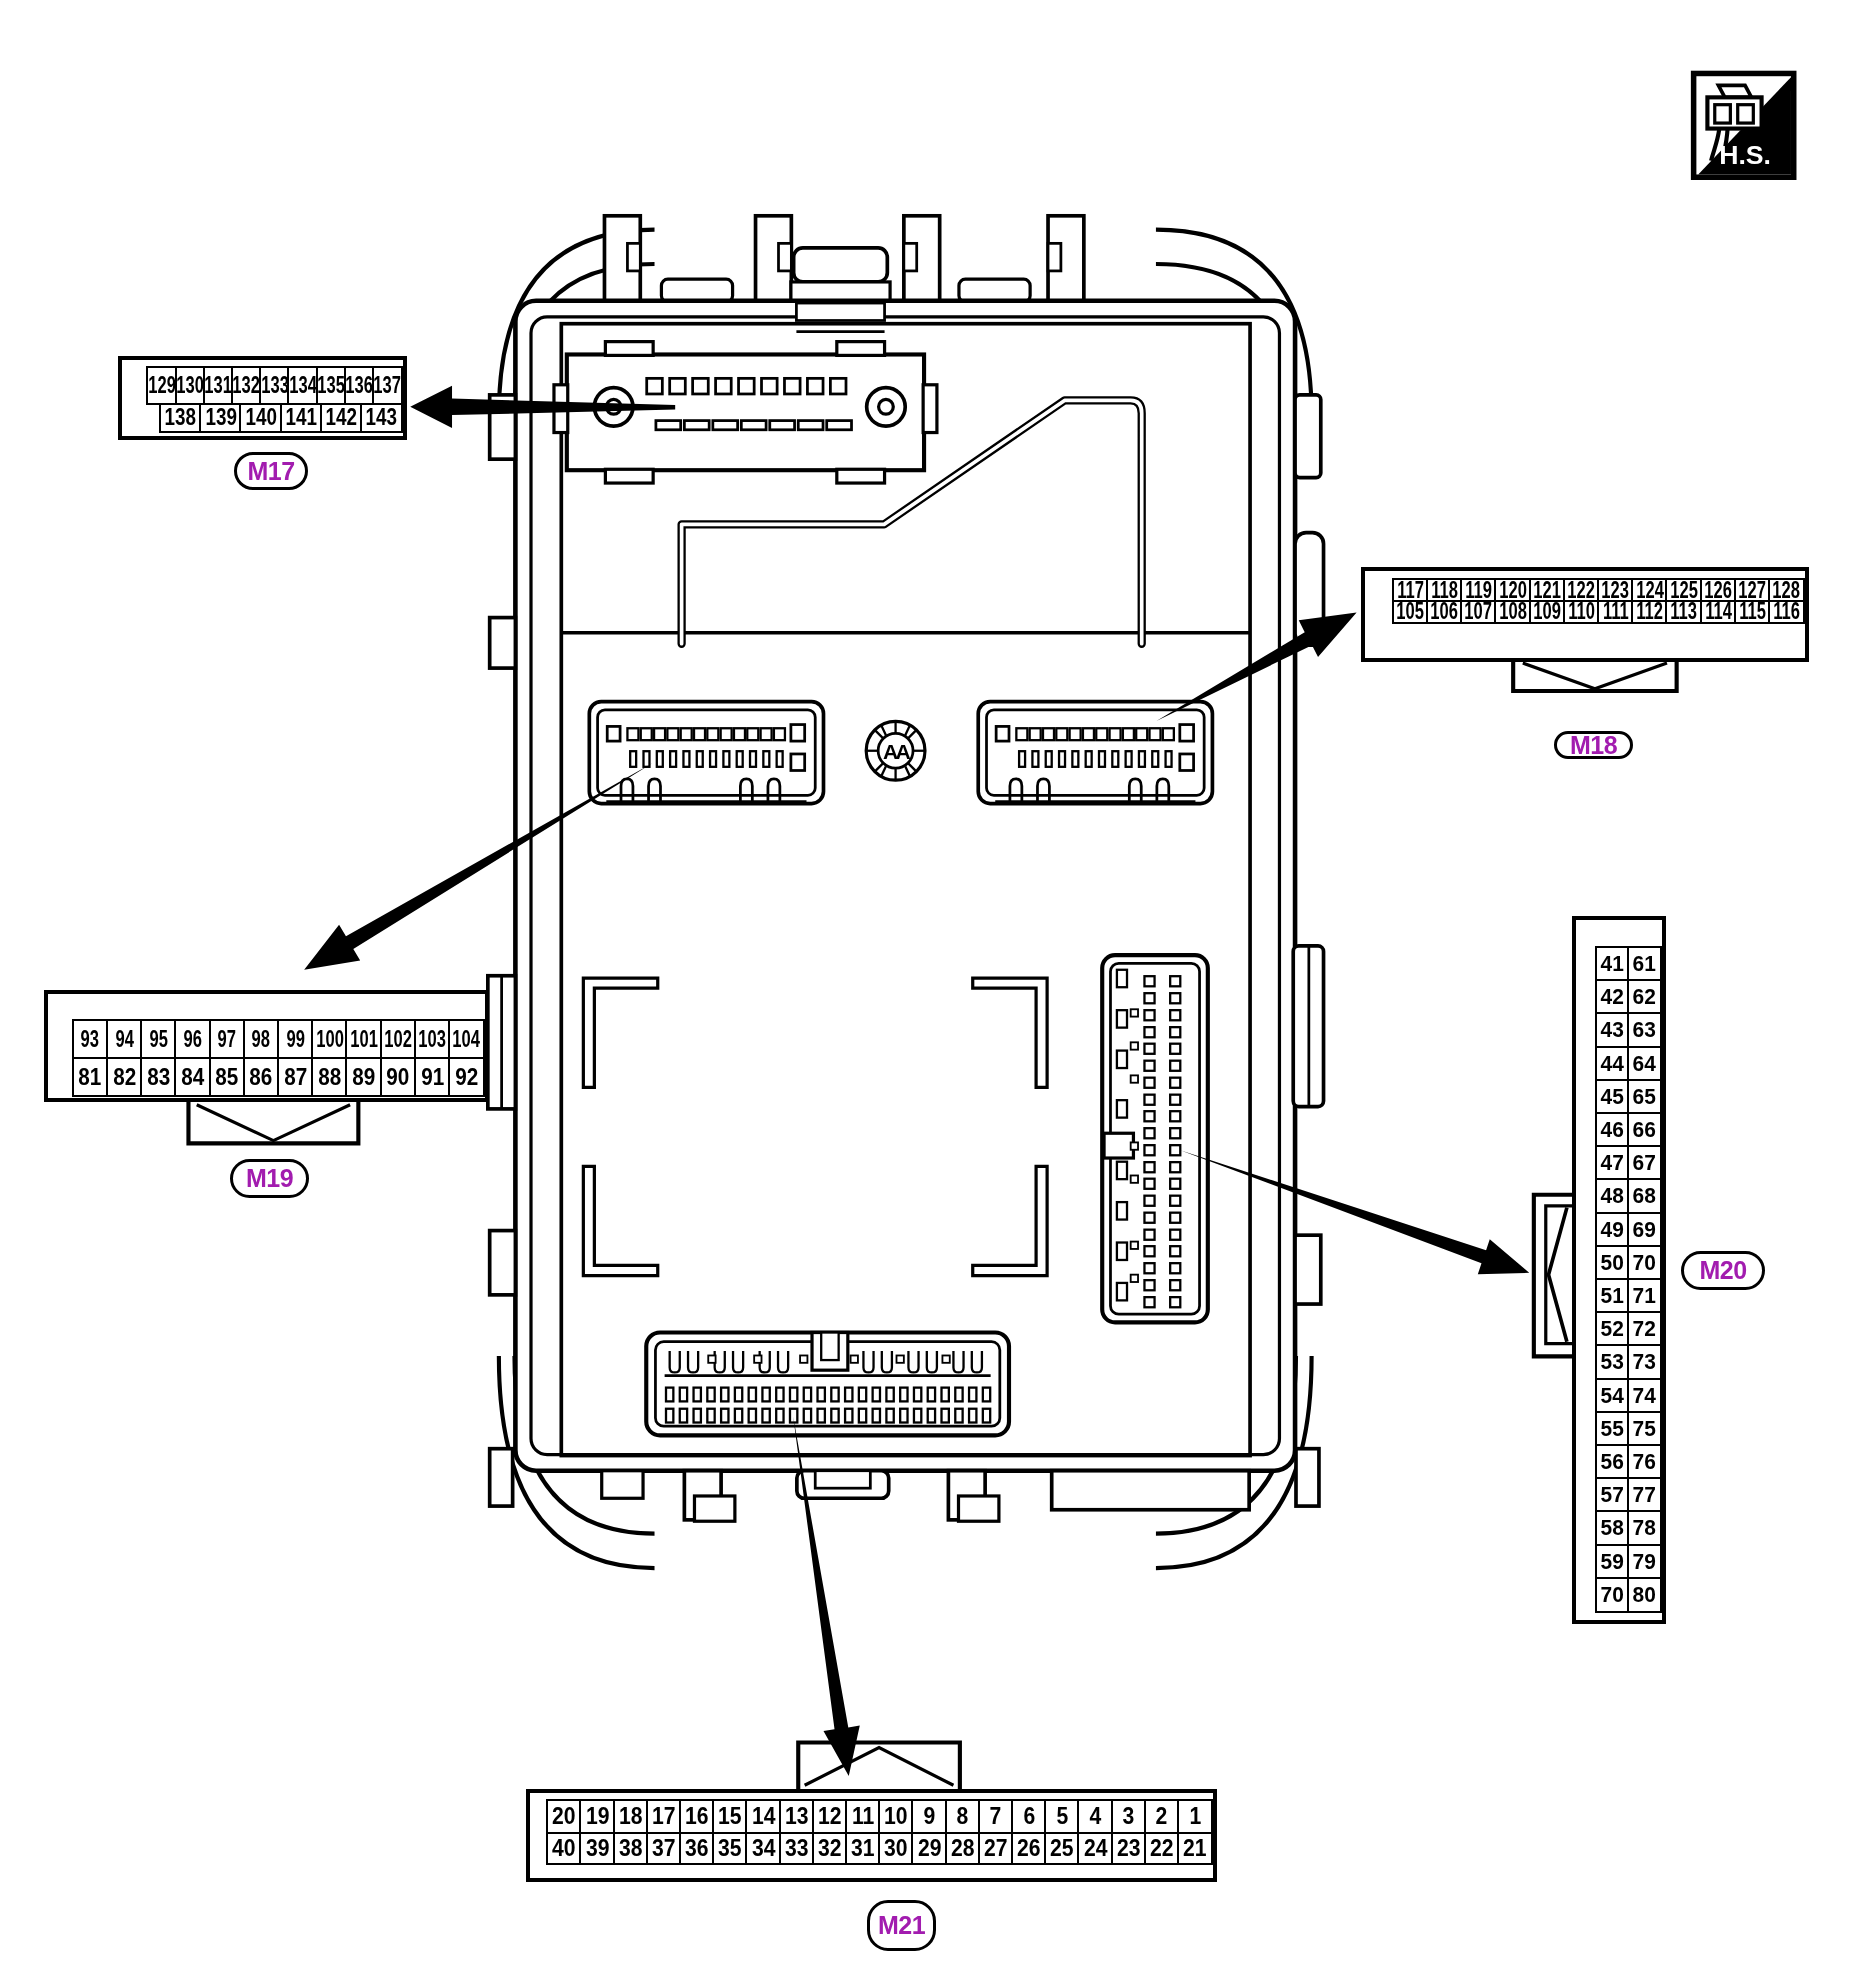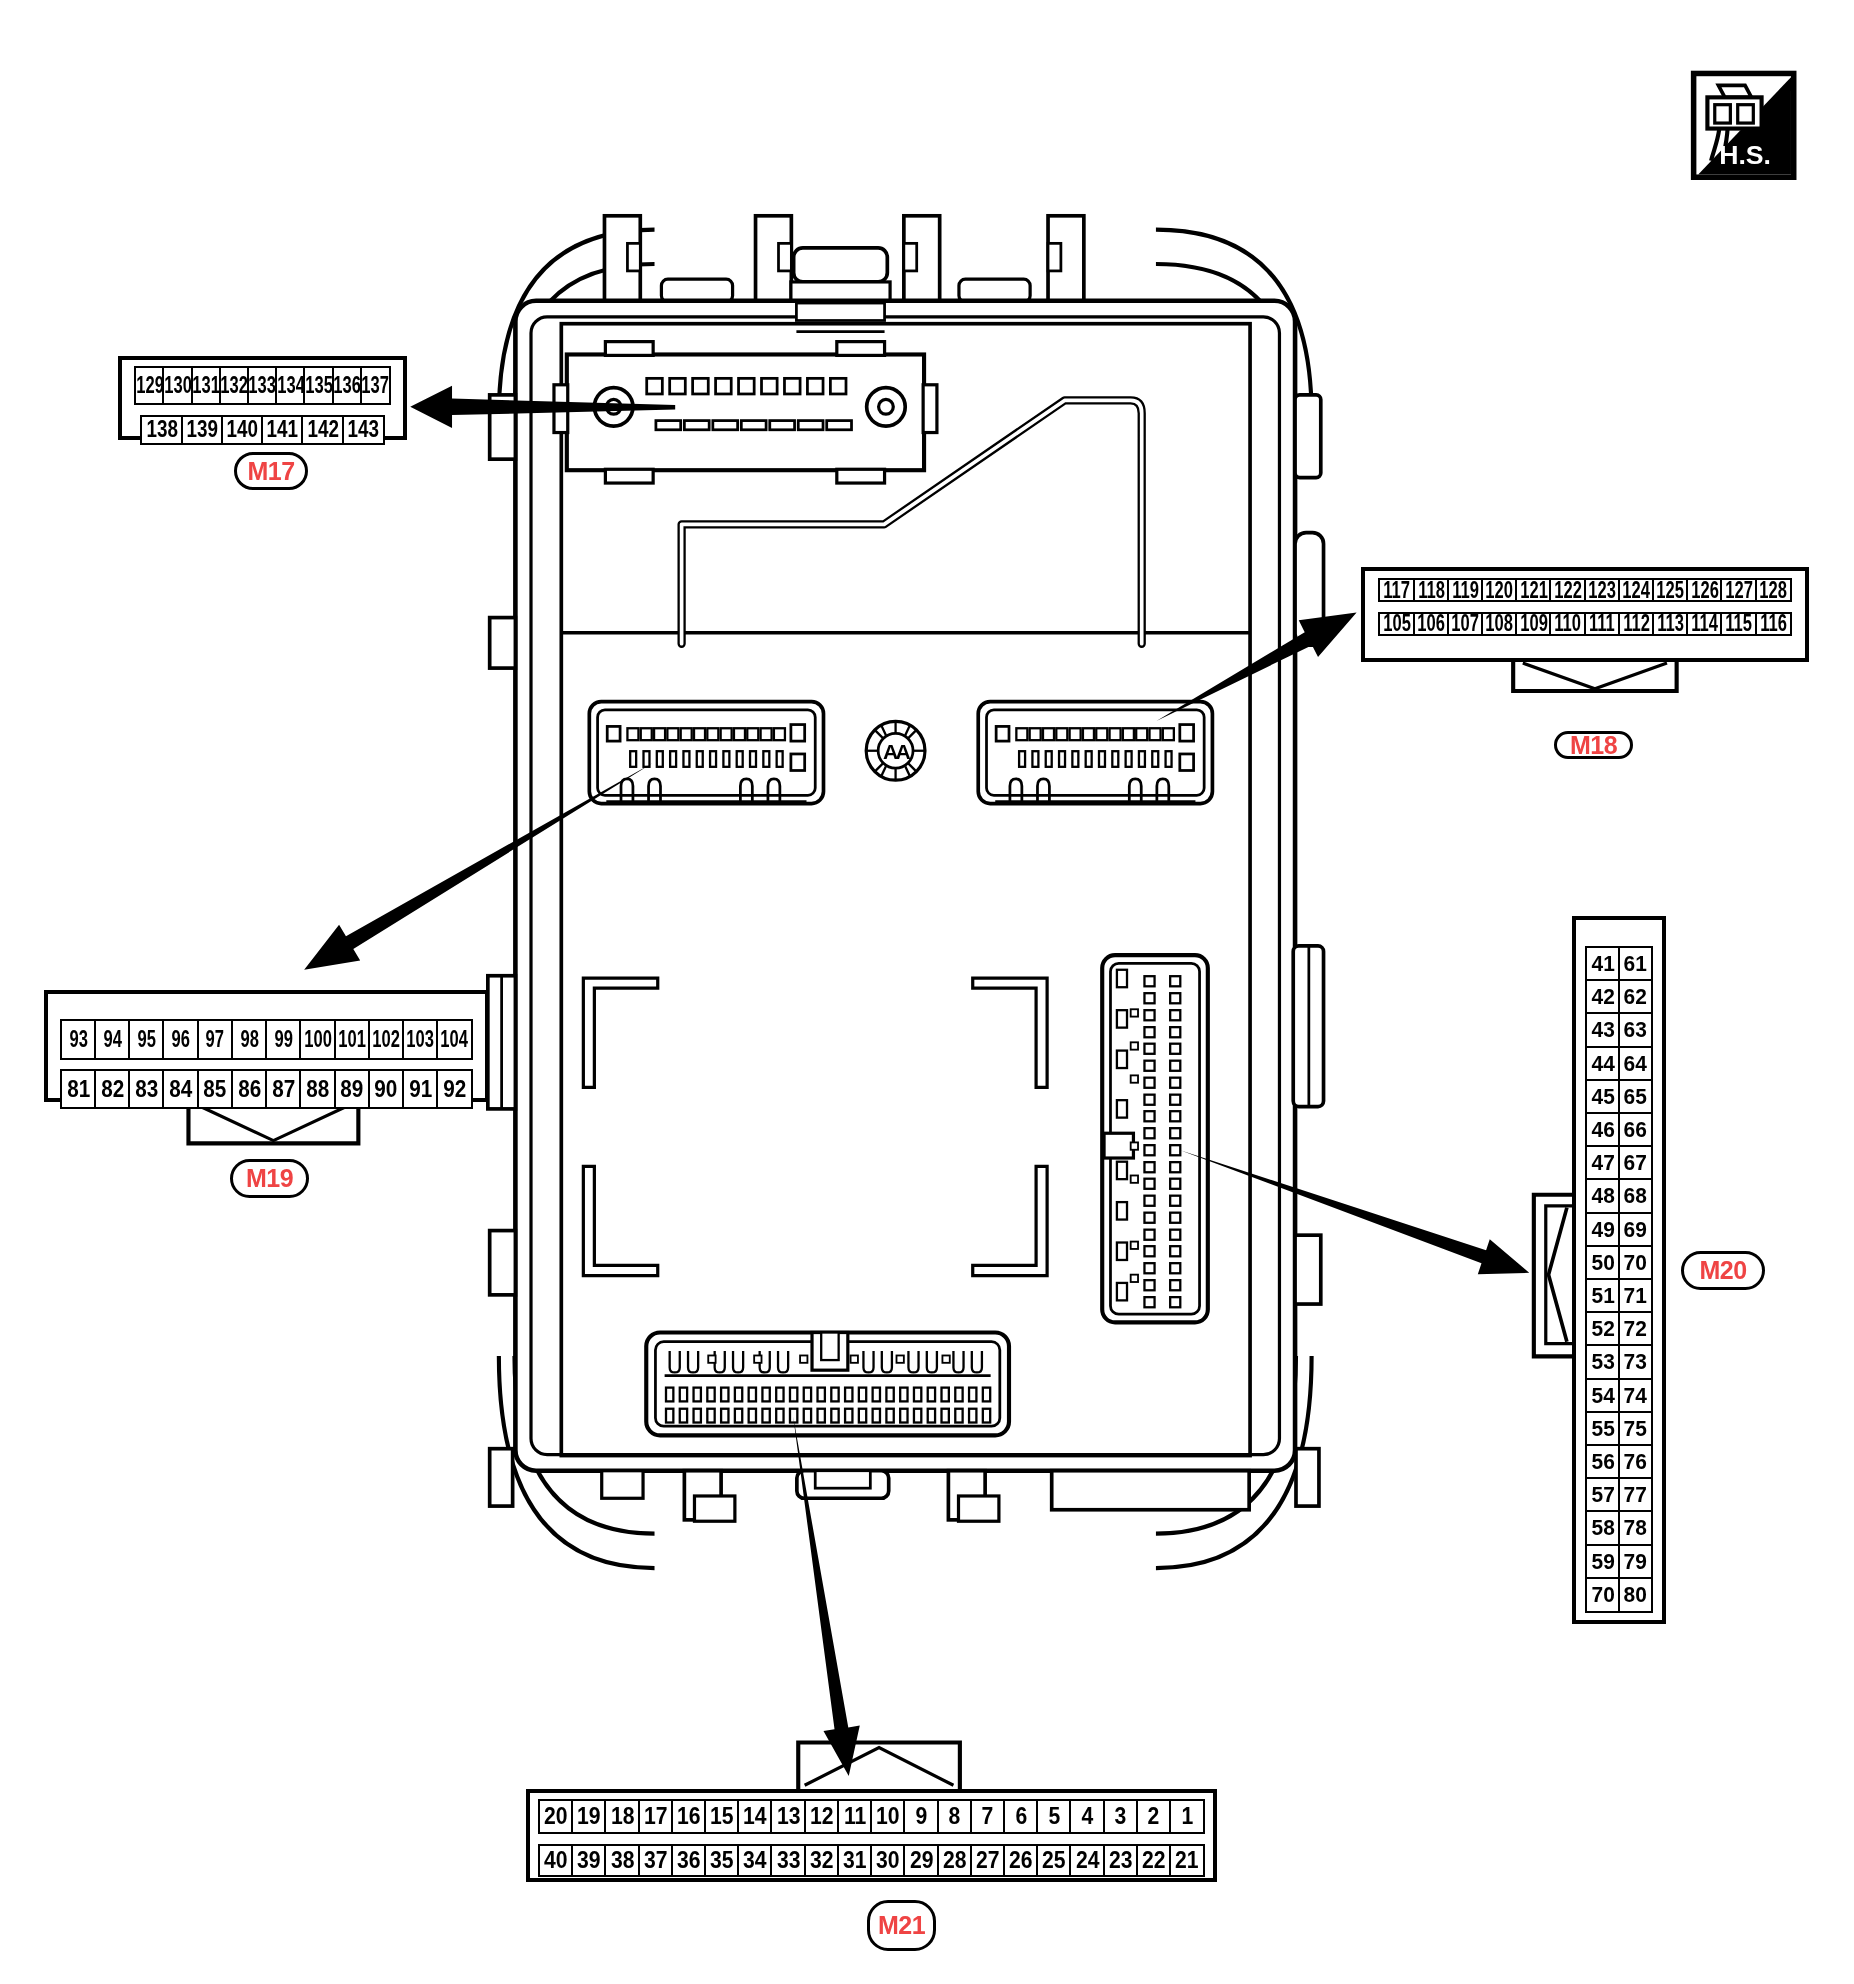--- a/index.html
+++ b/index.html
@@ -2,21 +2,21 @@
 <html style="font-size:7.3px"><head>
 <meta charset="utf-8">
 <style>
   html,body{margin:0;padding:0;background:#fff;}
   body{width:1855px;height:1985px;font-family:"Liberation Sans",sans-serif;}
   #stage{position:relative;width:1855px;height:1985px;background:#fff;overflow:hidden;}
   #art{position:absolute;left:0;top:0;}
 
   
   .pinbox{position:absolute;border:4.1px solid #000;background:#fff;box-sizing:border-box;
-          display:flex;flex-direction:column;align-items:center;gap:12px;}
+          display:flex;flex-direction:column;align-items:flex-end;}
   .pinrow{display:flex;}
   .pinrow + .pinrow{margin-top:-2.8px;}
   .pincell{border:2.8px solid #000;background:#fff;box-sizing:border-box;
            display:flex;align-items:center;justify-content:center;
            font-weight:bold;color:#000;}
   .pincell + .pincell{margin-left:-2.8px;}
   .pincell span{display:inline-block;white-space:nowrap;transform:scaleX(.72);}
 
   .m17{left:118px;top:356px;width:289px;height:84px;padding-top:6.4px;}
   .m17 .r1 .pincell{width:31px;height:39px;font-size:23px;}
@@ -40,21 +40,21 @@
   .pincol .pincell span{transform:scaleX(.95);}
 
   .m21{left:526px;top:1789px;width:691px;height:93px;padding-top:6.4px;}
   .m21 .r1 .pincell{width:36px;height:35px;font-size:23px;}
   .m21 .r2 .pincell{width:36px;height:33px;font-size:23px;}
   .m21 .pincell span{transform:scaleX(.92);}
 
   
   .taglabel{position:absolute;border:3.7px solid #000;border-radius:27.5px;background:#fff;
             box-sizing:border-box;display:flex;align-items:center;justify-content:center;
-            font-weight:bold;font-size:25px;color:#ef4444;letter-spacing:-0.5px;}
+            font-weight:bold;font-size:25px;color:#a21caf;letter-spacing:-0.5px;}
   #m17label{left:234px;top:452px;width:74px;height:38px;}
   #m18label{left:1554px;top:731px;width:79px;height:28px;}
   #m19label{left:230px;top:1159px;width:79px;height:39px;}
   #m20label{left:1681px;top:1251px;width:84px;height:39px;}
   #m21label{left:867px;top:1900px;width:69px;height:51px;border-radius:21px;}
 </style>
 </head>
 <body>
 
 <div id="stage">

